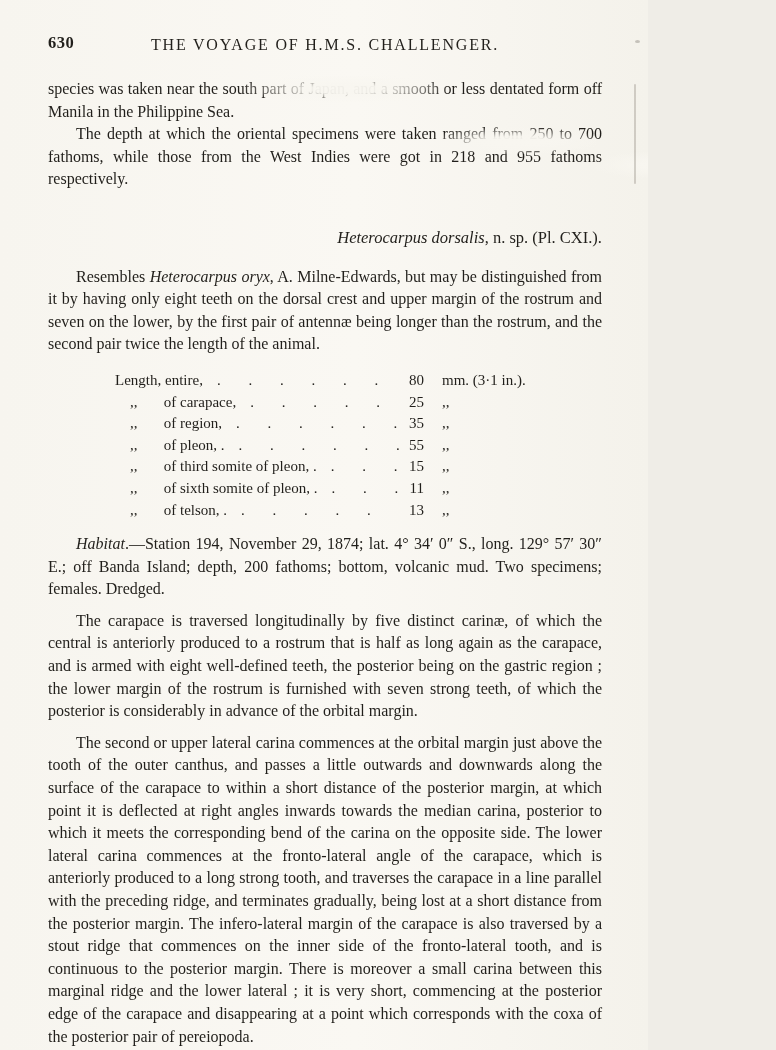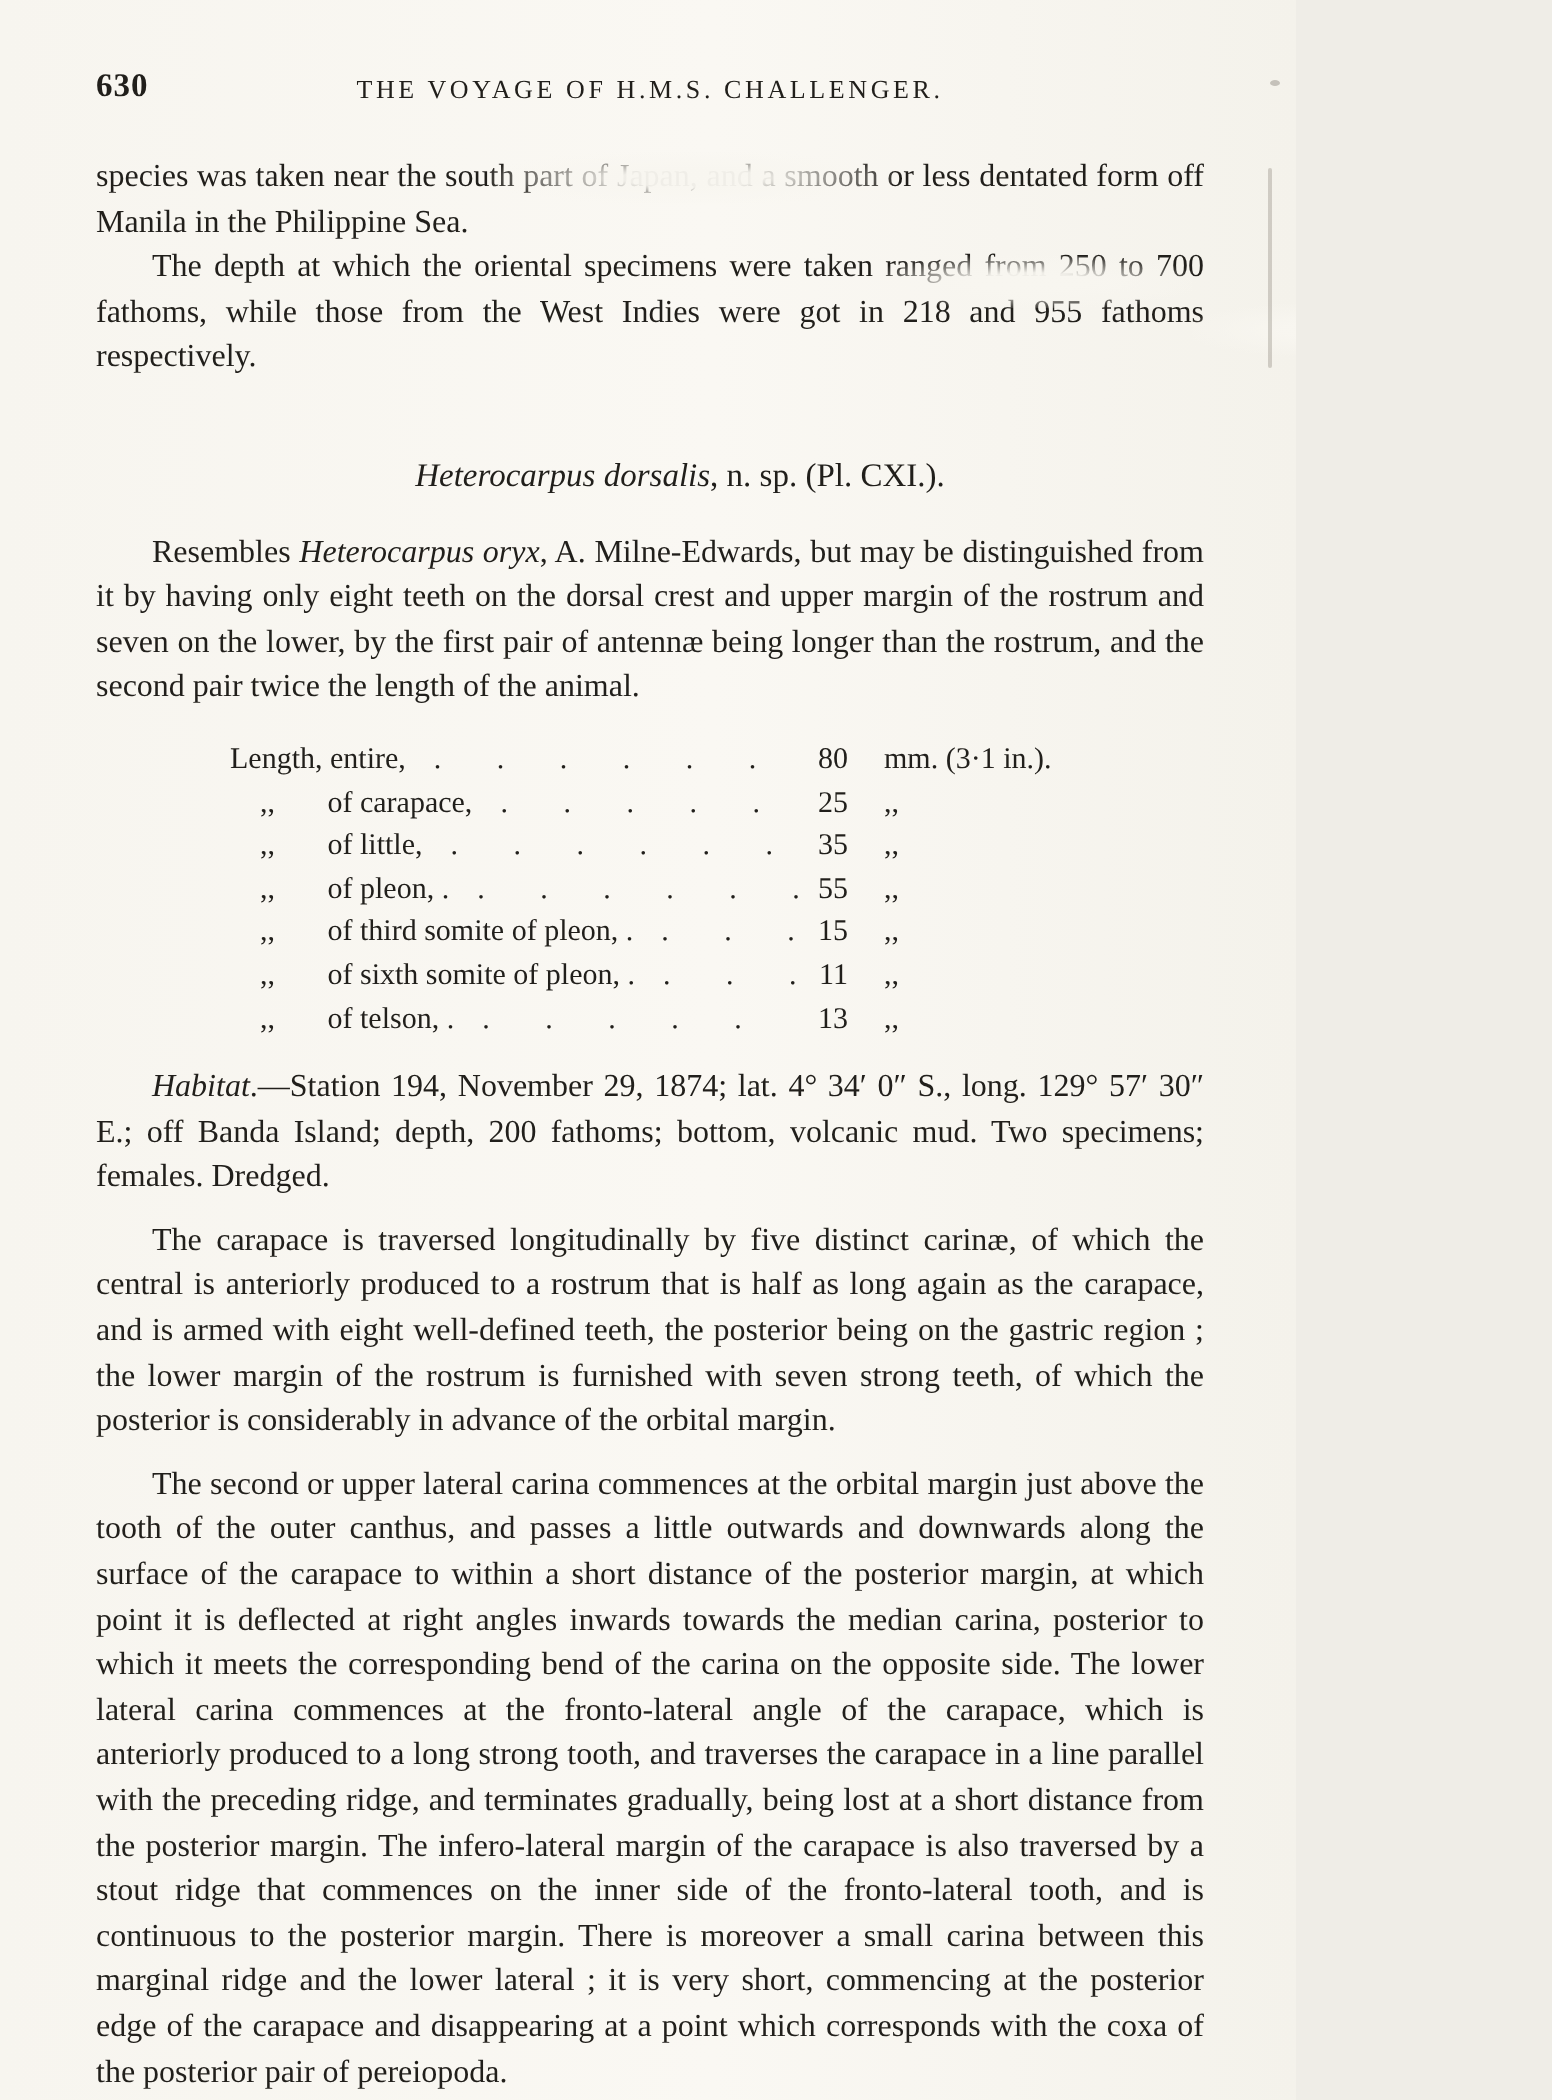--- a/index.html
+++ b/index.html
@@ -26,29 +26,29 @@
     margin-bottom: 24px;
     text-align: left;
   }
   .page-num {
     position: absolute; left: 0; top: 0;
     font-size: 16.5px; letter-spacing: 0.5px; font-weight: bold;
   }
   .head-title {
     position: absolute; left: 0; right: 0; top: 2px;
     text-align: center;
-    font-size: 13px;
+    font-size: 16px;
     letter-spacing: 1.8px;
   }
   p { margin: 0; }
   .indent { text-indent: 28px; }
   .species-heading {
     margin-top: 36px;
     padding-left: 30px;
-    text-align: center;
+    text-align: right;
     font-size: 16.5px;
   }
   .after-heading { margin-top: 16px; }
   em { font-style: italic; }
   .measurements {
     margin: 14px 6px 12px 67px;
     font-size: 15px;
     line-height: 21.6px;
     text-align: left;
   }
@@ -108,21 +108,21 @@
       <span class="m-label">Length, entire,</span>
       <span class="m-dots">. . . . . . .</span>
       <span class="m-val"><span class="m-num">80</span><span class="m-unit">mm. (3·1 in.).</span></span>
     </div>
     <div class="m-row">
       <span class="m-label">    ,,       of carapace,</span>
       <span class="m-dots">. . . . . .</span>
       <span class="m-val"><span class="m-num">25</span><span class="m-unit">,,</span></span>
     </div>
     <div class="m-row">
-      <span class="m-label">    ,,       of little,</span>
+      <span class="m-label">    ,,       of region,</span>
       <span class="m-dots">. . . . . .</span>
       <span class="m-val"><span class="m-num">35</span><span class="m-unit">,,</span></span>
     </div>
     <div class="m-row">
       <span class="m-label">    ,,       of pleon, .</span>
       <span class="m-dots">. . . . . .</span>
       <span class="m-val"><span class="m-num">55</span><span class="m-unit">,,</span></span>
     </div>
     <div class="m-row">
       <span class="m-label">    ,,       of third somite of pleon, .</span>

